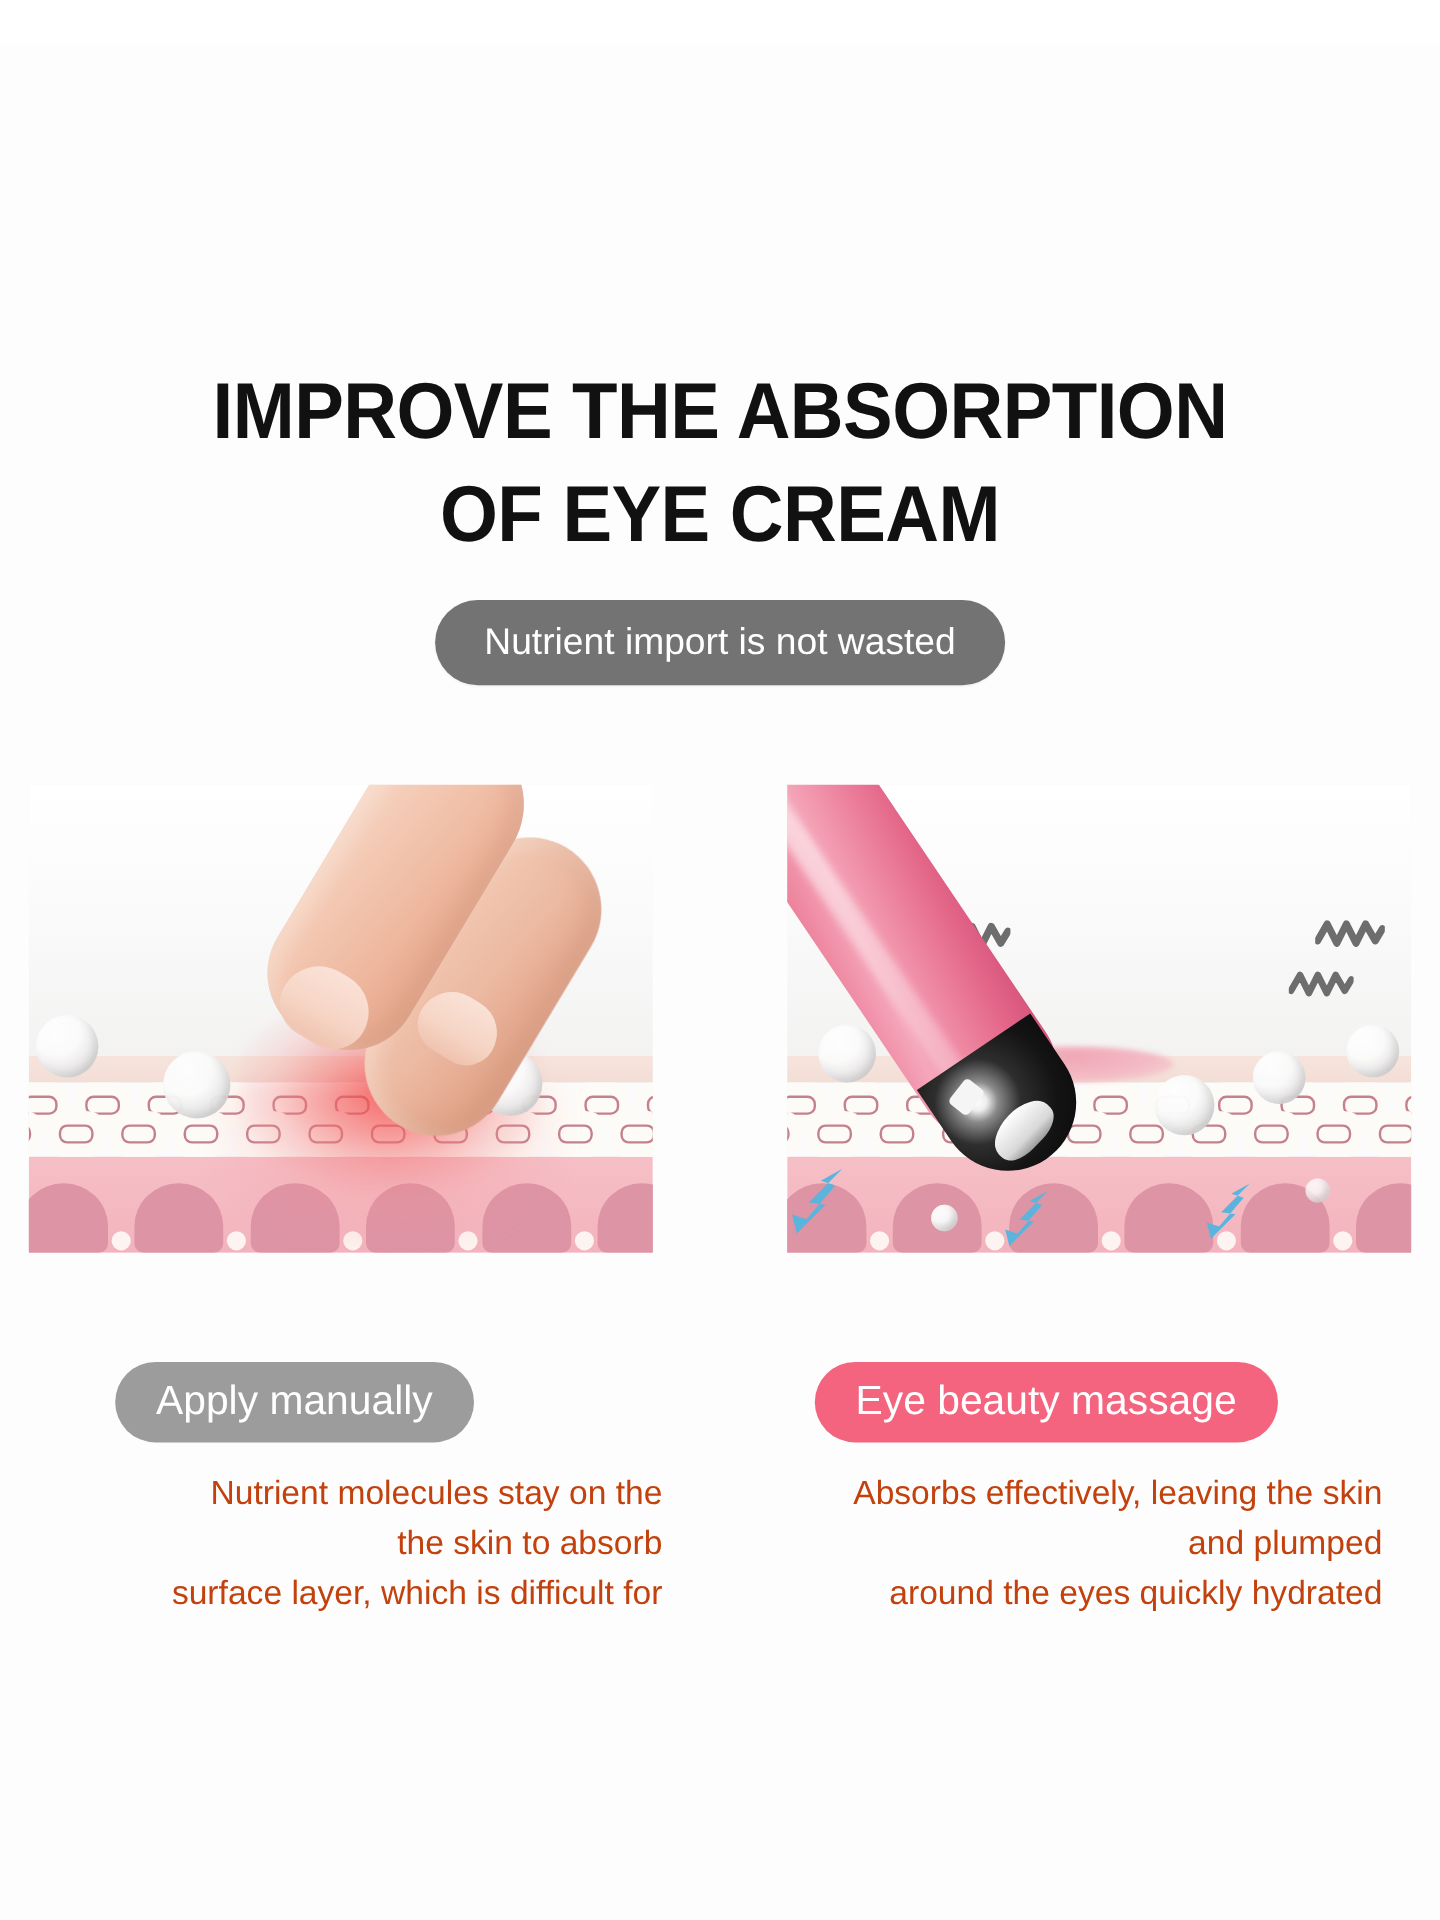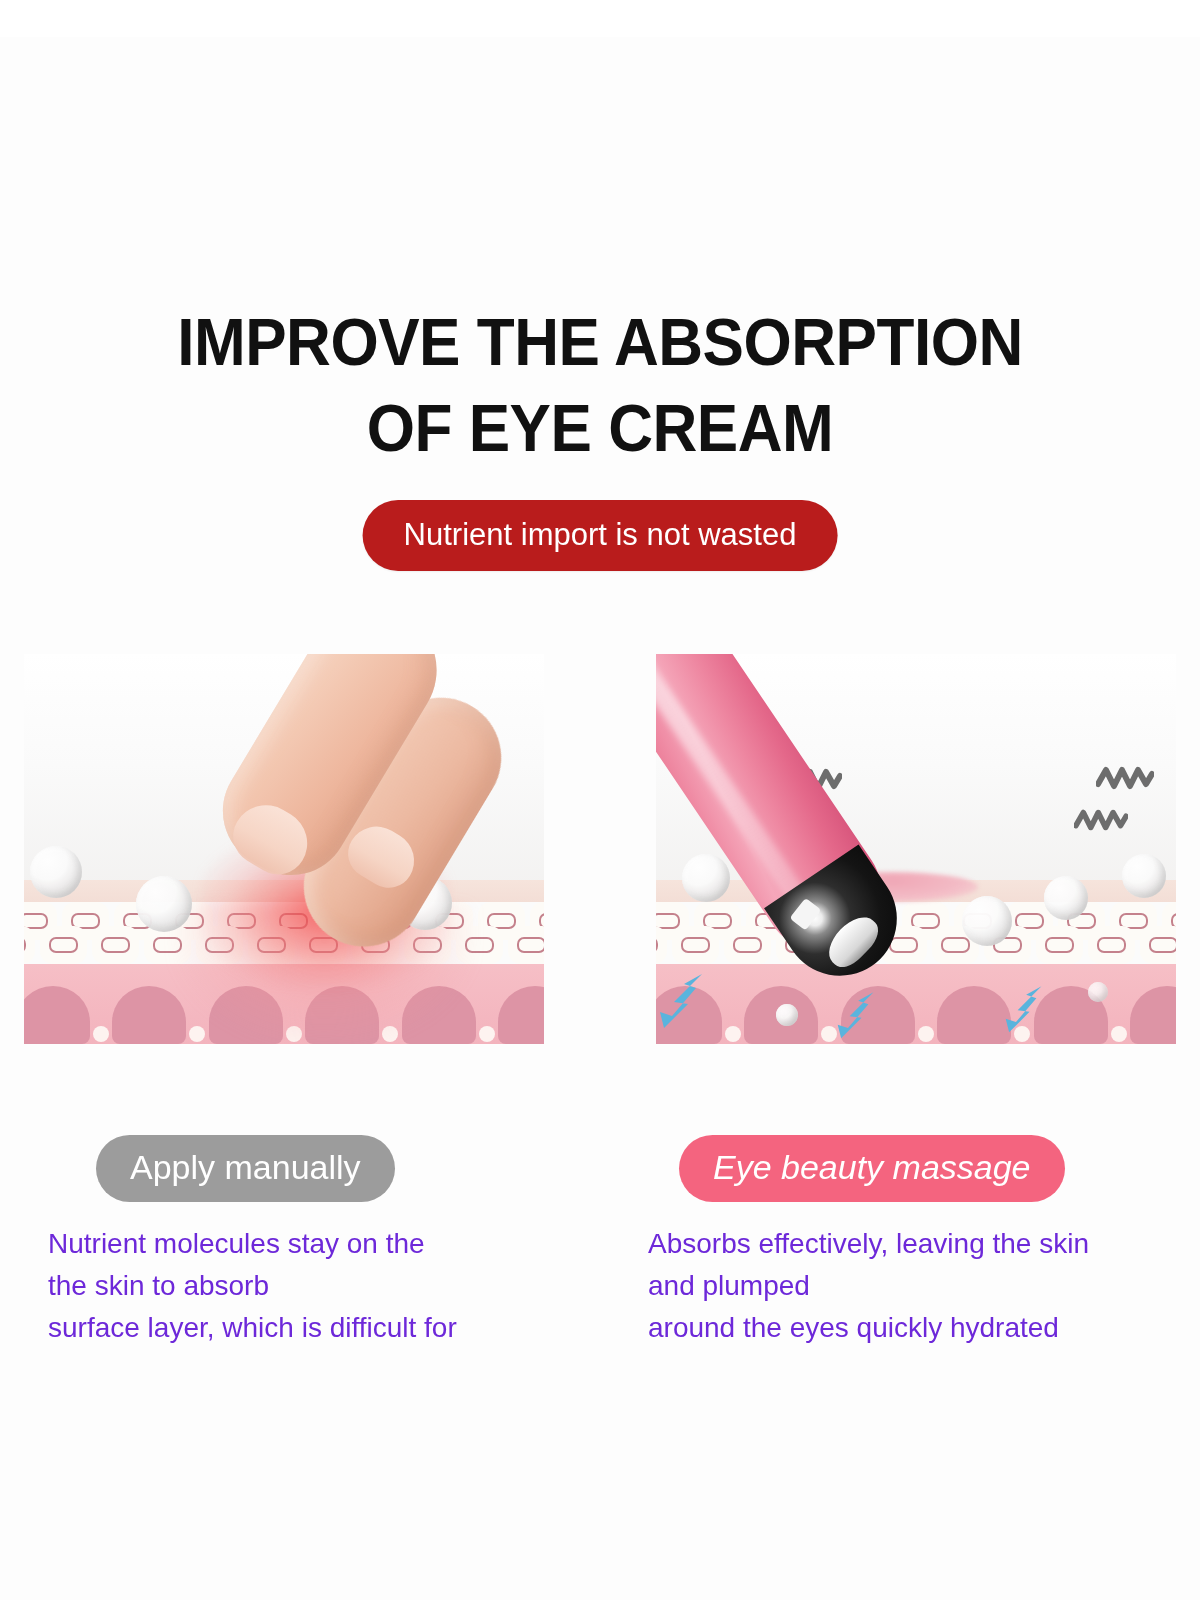--- a/index.html
+++ b/index.html
@@ -42,21 +42,21 @@
     display: block;
     white-space: nowrap;
   }
 
   
   .badge-top {
     position: absolute;
     top: 463px;
     left: 50%;
     transform: translateX(-50%);
-    background: #b91c1c;
+    background: #737373;
     color: #ffffff;
     font-size: 31px;
     line-height: 1;
     padding: 19px 41px 21px 41px;
     border-radius: 40px;
     white-space: nowrap;
     box-shadow: 0 1px 2px rgba(0,0,0,0.06);
   }
 
   
@@ -330,34 +330,33 @@
     border-radius: 34px;
     white-space: nowrap;
   }
   .pill.grey {
     background: #9c9c9c;
     left: 96px;
   }
   .pill.pink {
     background: #f4647f;
     left: 679px;
-    font-style: italic;
   }
 
   .captions {
     position: absolute;
     top: 1186px;
     left: 0;
     width: 1200px;
     display: flex;
   }
   .caption {
     width: 600px;
-    text-align: left;
-    color: #6d28d9;
+    text-align: right;
+    color: #c2410c;
     font-size: 28px;
     line-height: 42px;
     padding: 0 48px;
     box-sizing: border-box;
   }
   .caption span { display: block; white-space: nowrap; }
 </style>
 </head>
 <body>
 

